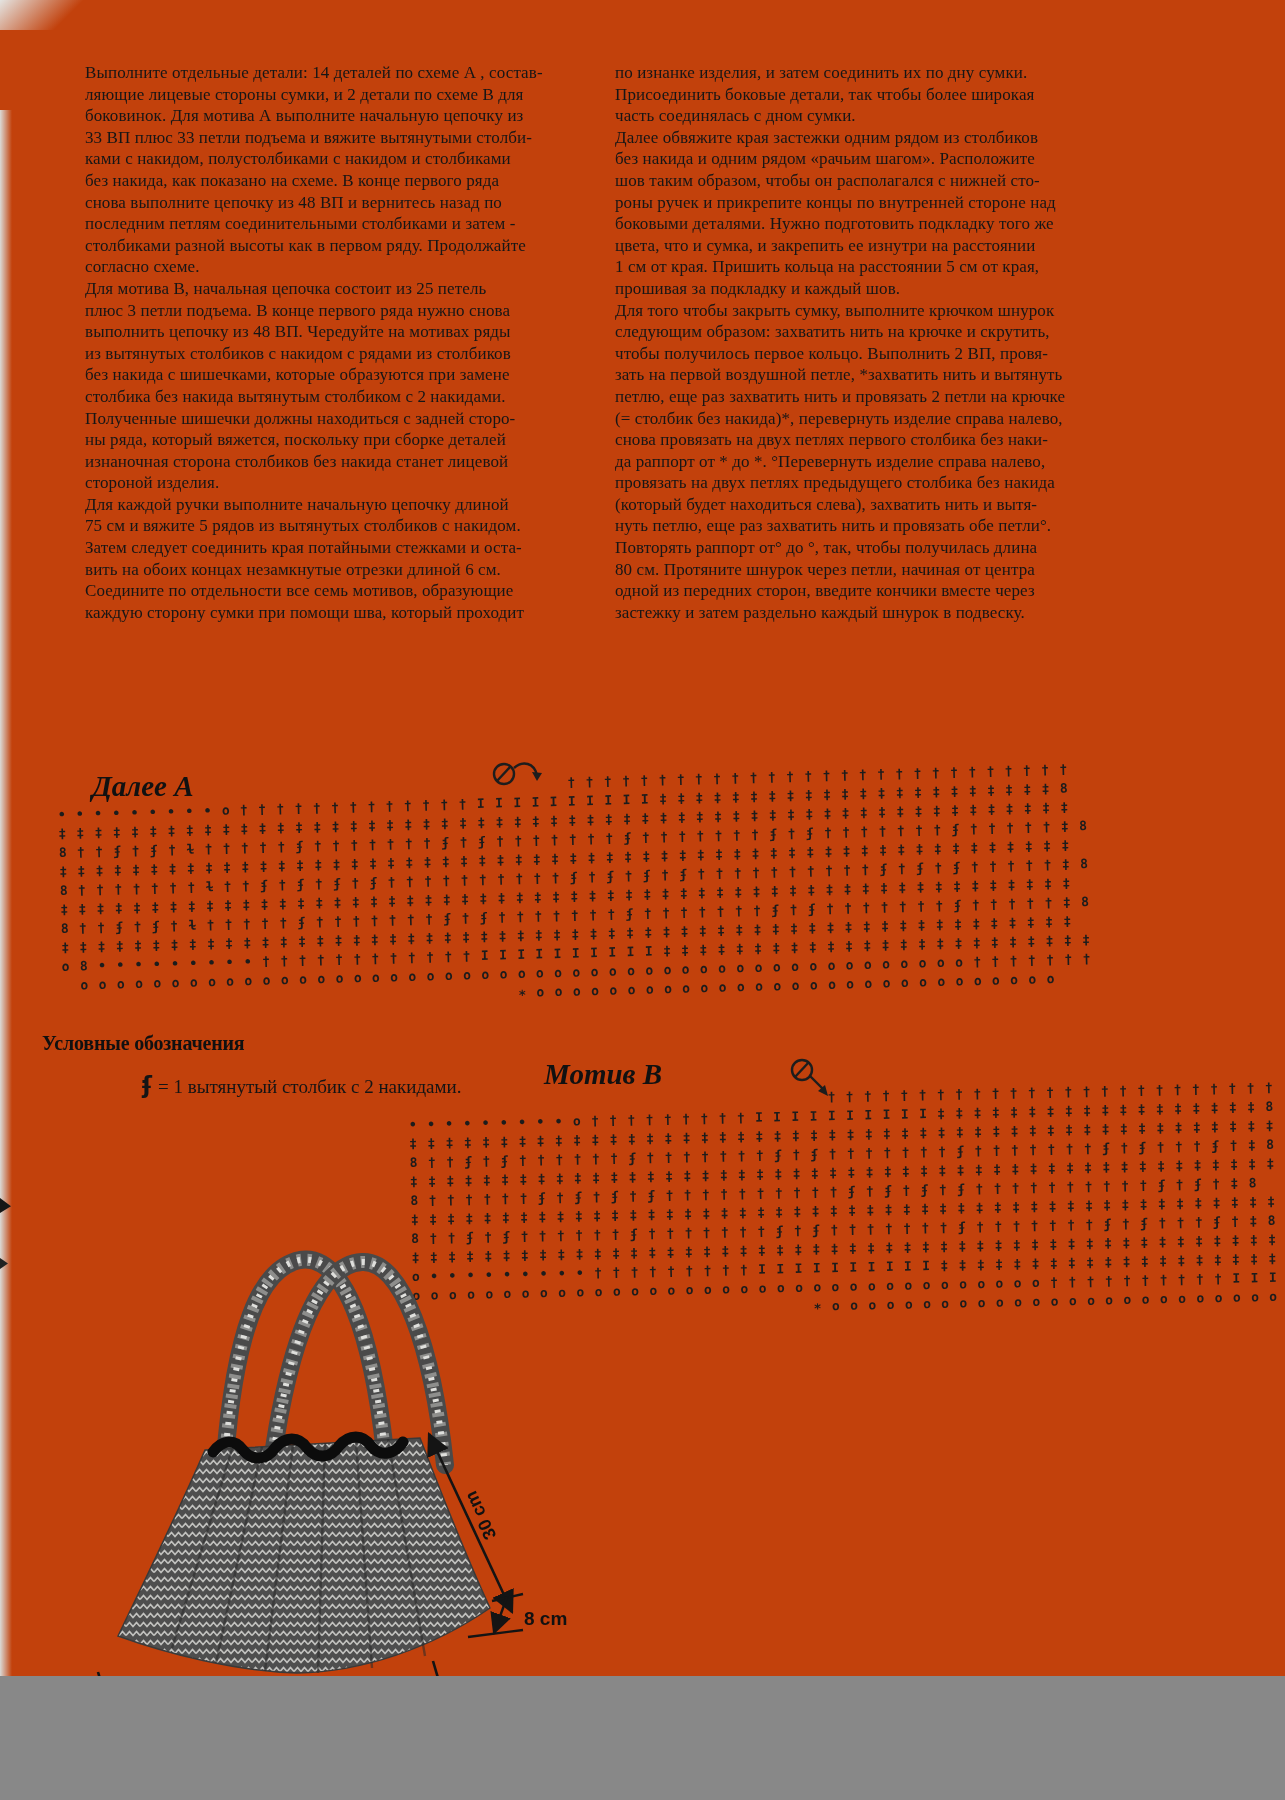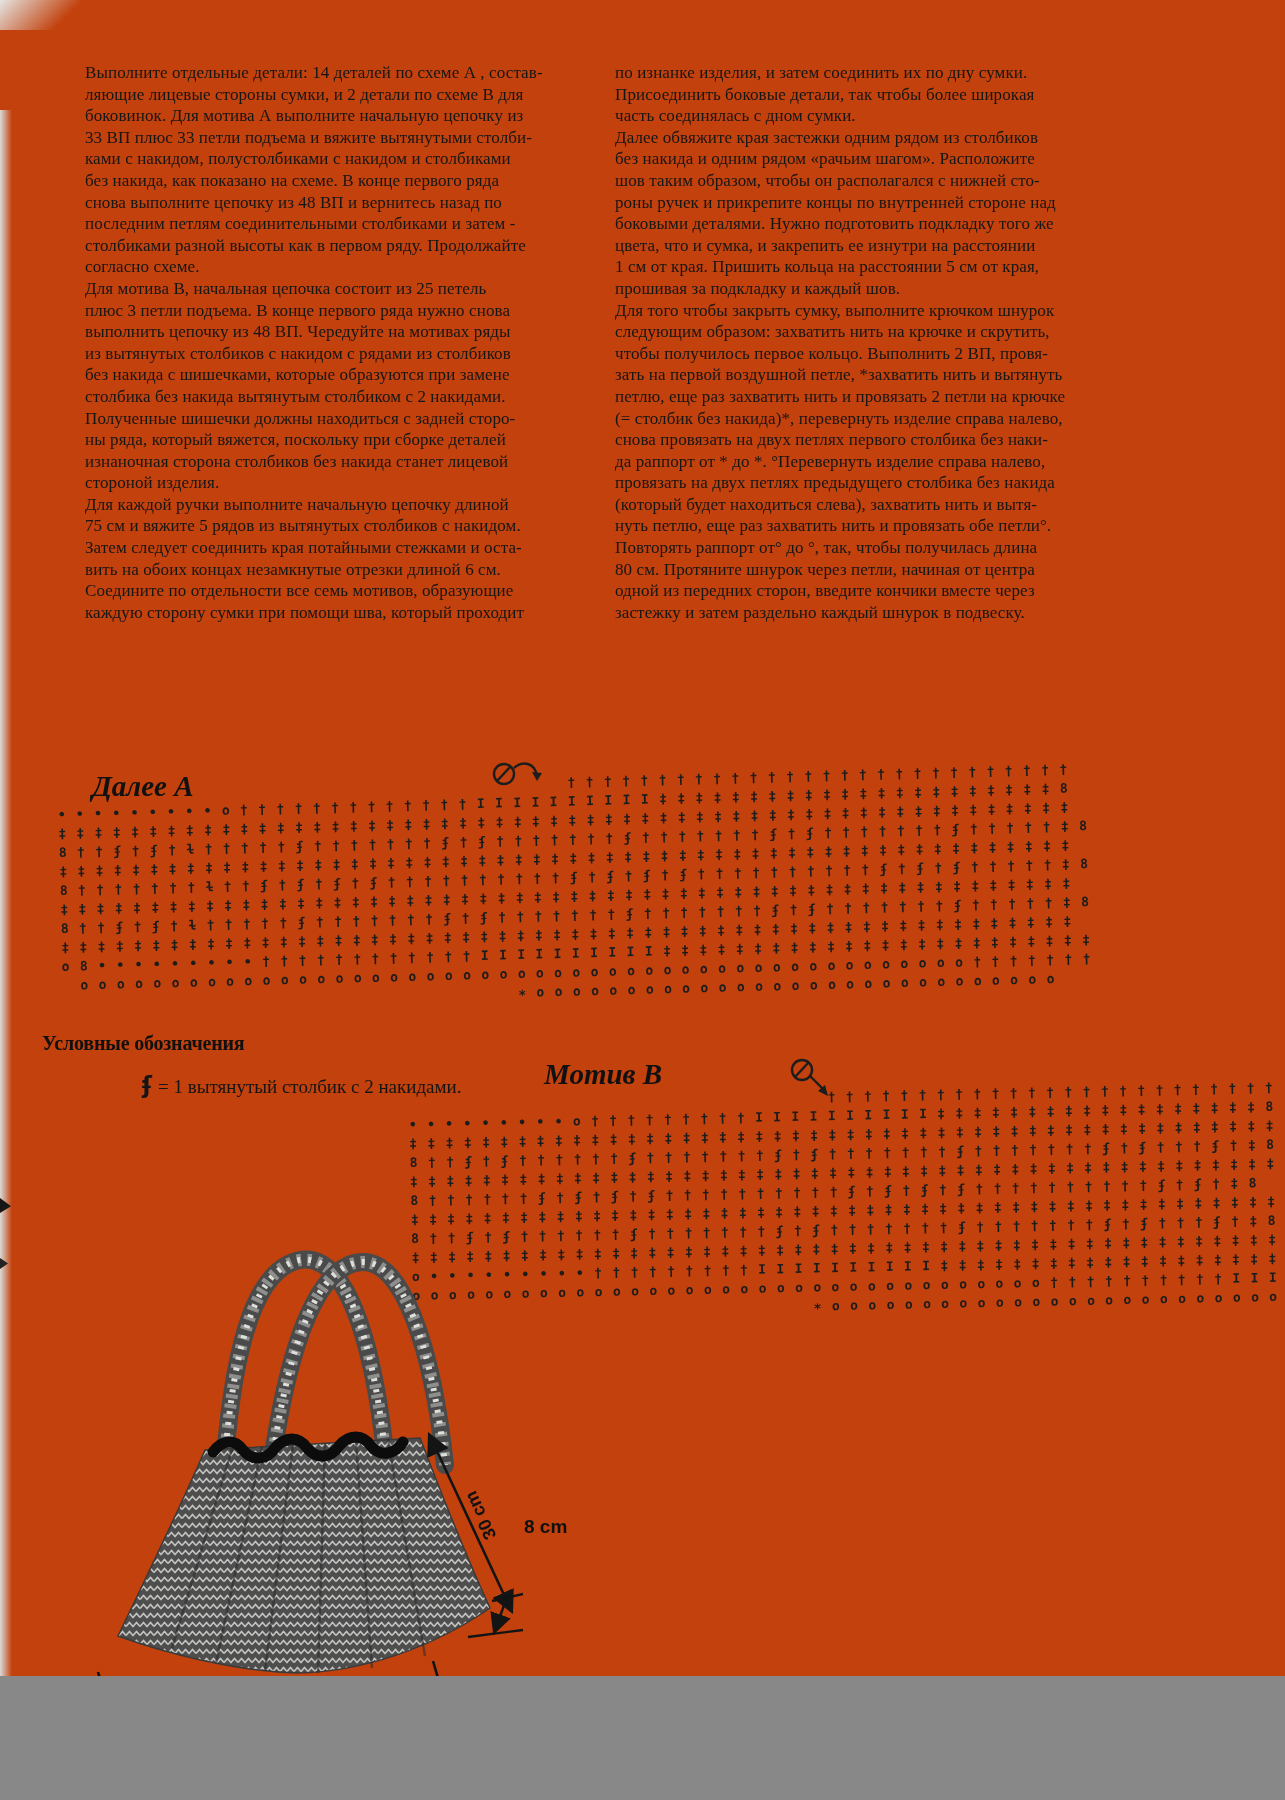--- a/index.html
+++ b/index.html
@@ -68,21 +68,21 @@
   .hook-b{left:788px;top:1058px;}
 
   
   .bag-svg{position:absolute;left:80px;top:1240px;}
   .dim-label{
     position:absolute;
     font-family:"Liberation Sans","DejaVu Sans",sans-serif;
     font-weight:bold;color:#111;
   }
   .dim-30{left:442px;top:1496px;width:70px;font-size:18px;transform:rotate(-115deg);}
-  .dim-8{left:524px;top:1516px;font-size:19px;}
+  .dim-8{left:524px;top:1608px;font-size:19px;}
   .dim-47{left:228px;top:1686px;width:95px;font-size:20px;text-align:center;}
 
   
   .sizes{
     position:absolute;left:860px;top:1494px;width:340px;
     font-family:"Liberation Serif","DejaVu Serif",serif;
     font-size:20px;line-height:25px;white-space:pre;margin:0;color:#141414;
   }
 
   .page-number{

